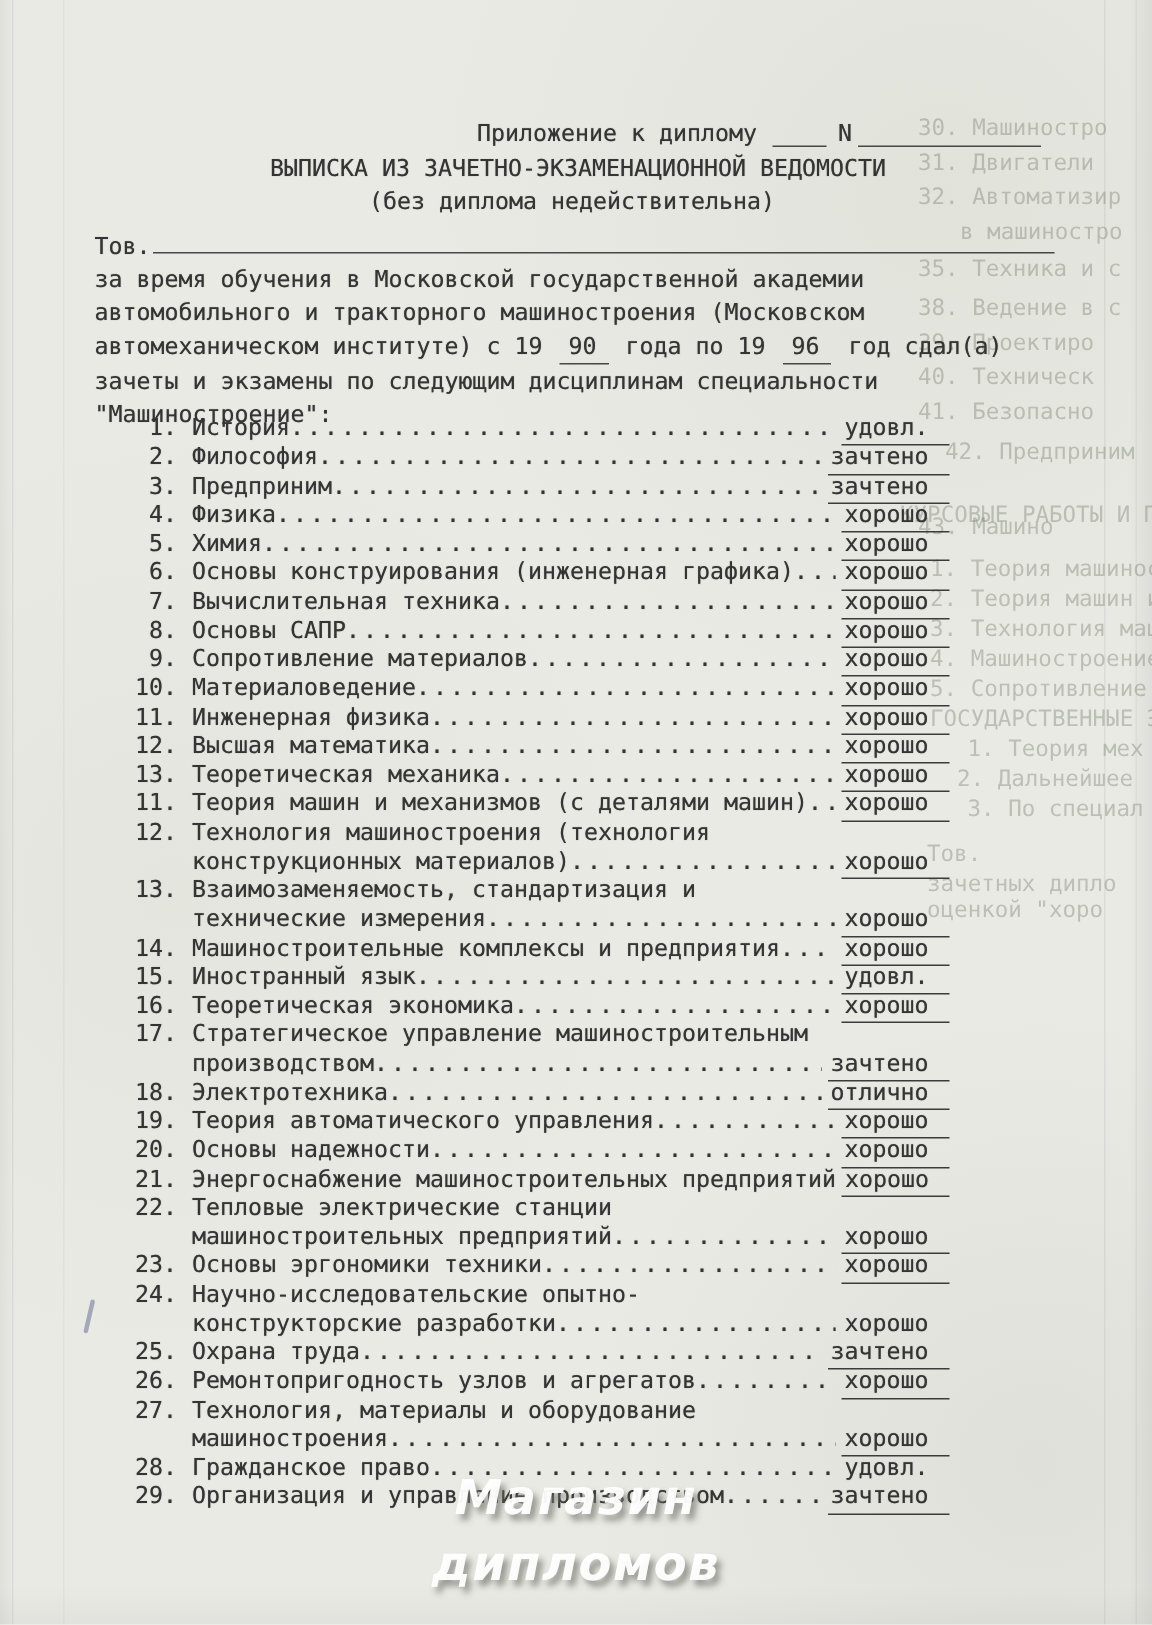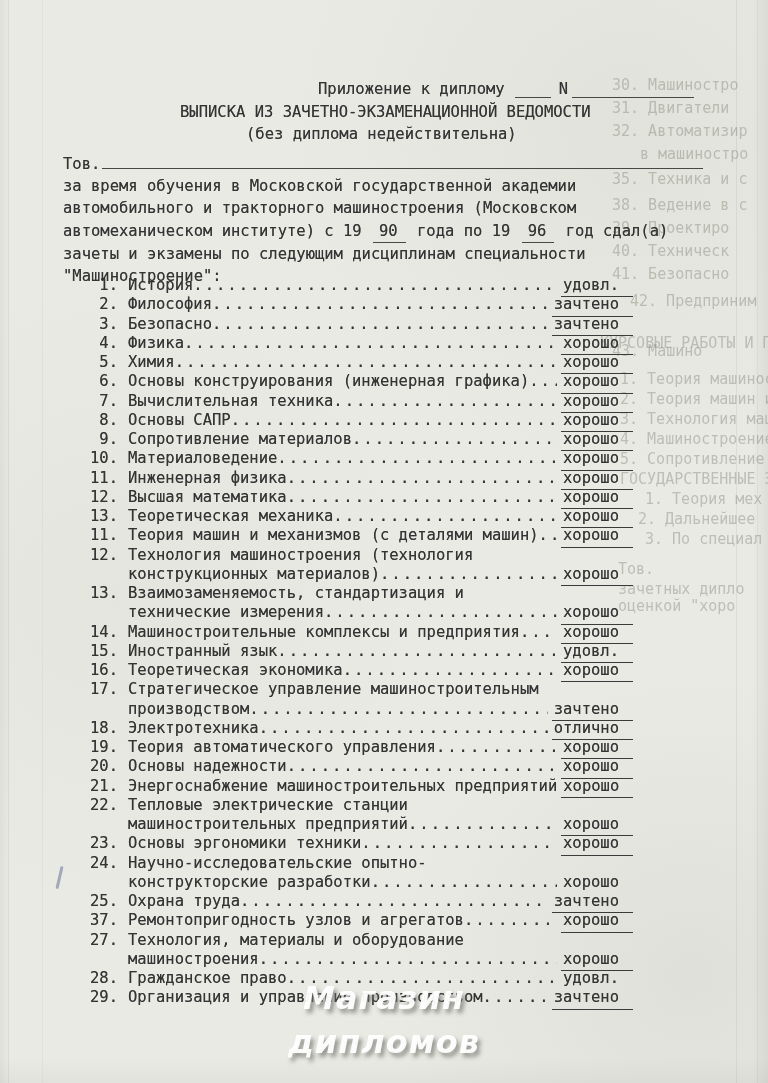--- a/index.html
+++ b/index.html
@@ -134,21 +134,21 @@
         <span class="grade ul">удовл.</span>
       </div>
       <div class="row">
         <span class="num">2.</span>
         <span class="name">Философия</span>
         <span class="dots">......................................................................</span>
         <span class="grade ul">зачтено</span>
       </div>
       <div class="row">
         <span class="num">3.</span>
-        <span class="name">Безопасно</span>
+        <span class="name">Предприним</span>
         <span class="dots">......................................................................</span>
         <span class="grade ul">зачтено</span>
       </div>
       <div class="row">
         <span class="num">4.</span>
         <span class="name">Физика</span>
         <span class="dots">......................................................................</span>
         <span class="grade ul">хорошо</span>
       </div>
       <div class="row">
@@ -309,21 +309,21 @@
         <span class="dots">......................................................................</span>
         <span class="grade">хорошо</span>
       </div>
       <div class="row">
         <span class="num">25.</span>
         <span class="name">Охрана труда</span>
         <span class="dots">......................................................................</span>
         <span class="grade ul">зачтено</span>
       </div>
       <div class="row">
-        <span class="num">37.</span>
+        <span class="num">26.</span>
         <span class="name">Ремонтопригодность узлов и агрегатов</span>
         <span class="dots">......................................................................</span>
         <span class="grade ul">хорошо</span>
       </div>
       <div class="row">
         <span class="num">27.</span>
         <span class="name">Технология, материалы и оборудование</span>
       </div>
       <div class="row">
         <span class="num"></span>

